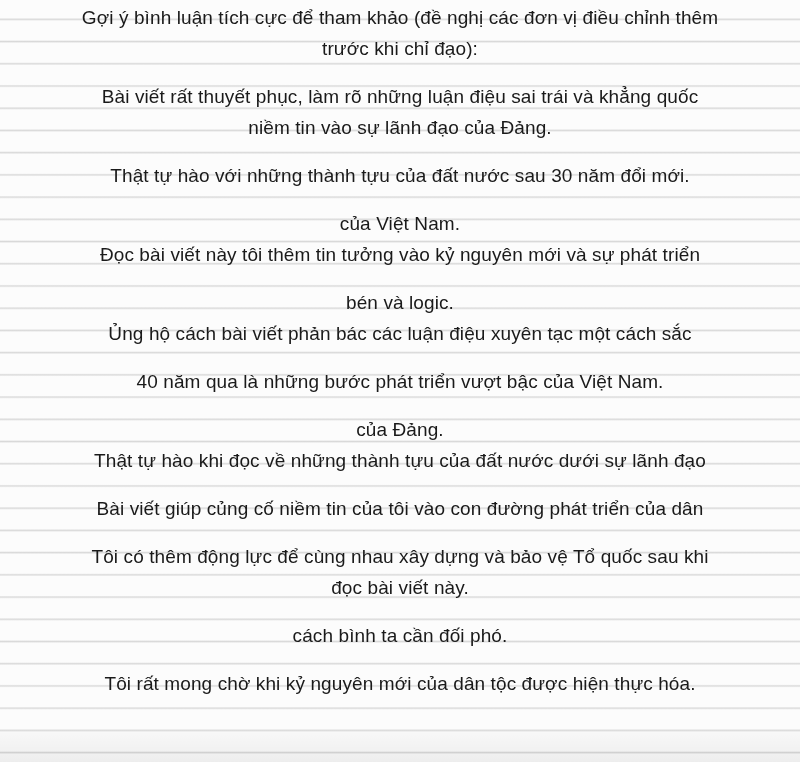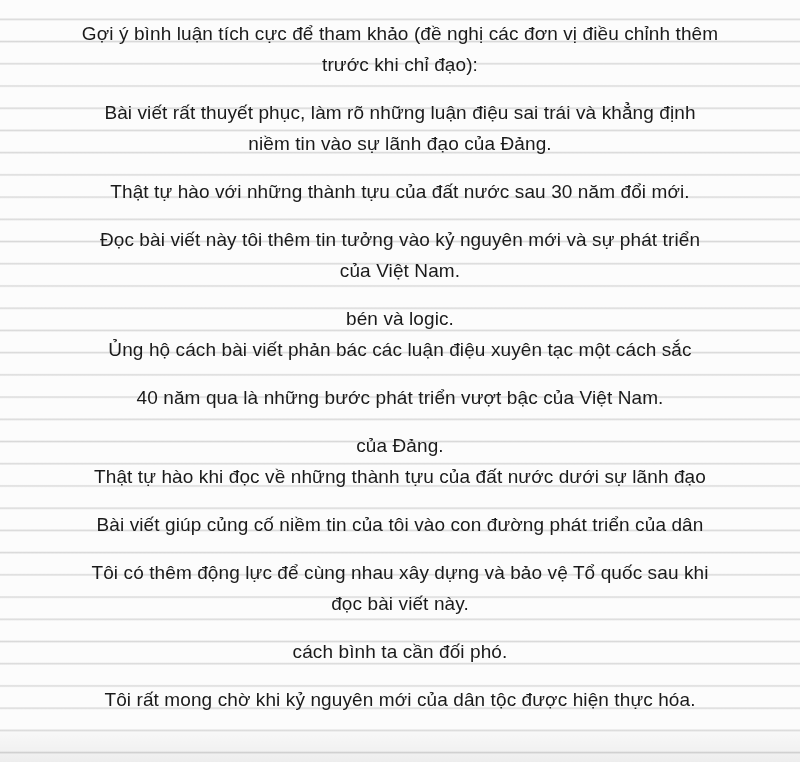--- a/index.html
+++ b/index.html
@@ -25,21 +25,21 @@
       var(--line) 19.3px,
       var(--line-soft) 20.2px,
       var(--bg) 21.0px,
       var(--bg) 22.22px
     );
   }
   .page {
     position: relative;
     width: 100%;
     height: 100%;
-    padding-top: 18px;
+    padding-top: 2px;
   }
   .content { width: 100%; }
   p.para {
     margin: 0 0 17px 0;
     text-align: center;
   }
   .line {
     display: block;
     font-size: 19px;
     line-height: 31px;
@@ -61,29 +61,29 @@
 </head>
 <body>
 
 <div class="page">
   <div class="content" id="content">
       <p class="para">
         <span class="line">Gợi ý bình luận tích cực để tham khảo (đề nghị các đơn vị điều chỉnh thêm</span>
         <span class="line">trước khi chỉ đạo):</span>
       </p>
       <p class="para">
-        <span class="line">Bài viết rất thuyết phục, làm rõ những luận điệu sai trái và khẳng định</span>
+        <span class="line">Bài viết rất thuyết phục, làm rõ những luận điệu sai trái và khẳng quốc</span>
         <span class="line">niềm tin vào sự lãnh đạo của Đảng.</span>
       </p>
       <p class="para">
         <span class="line">Thật tự hào với những thành tựu của đất nước sau 30 năm đổi mới.</span>
       </p>
       <p class="para">
+        <span class="line">của Việt Nam.</span>
         <span class="line">Đọc bài viết này tôi thêm tin tưởng vào kỷ nguyên mới và sự phát triển</span>
-        <span class="line">của Việt Nam.</span>
       </p>
       <p class="para">
         <span class="line">bén và logic.</span>
         <span class="line">Ủng hộ cách bài viết phản bác các luận điệu xuyên tạc một cách sắc</span>
       </p>
       <p class="para">
         <span class="line">40 năm qua là những bước phát triển vượt bậc của Việt Nam.</span>
       </p>
       <p class="para">
         <span class="line">của Đảng.</span>

